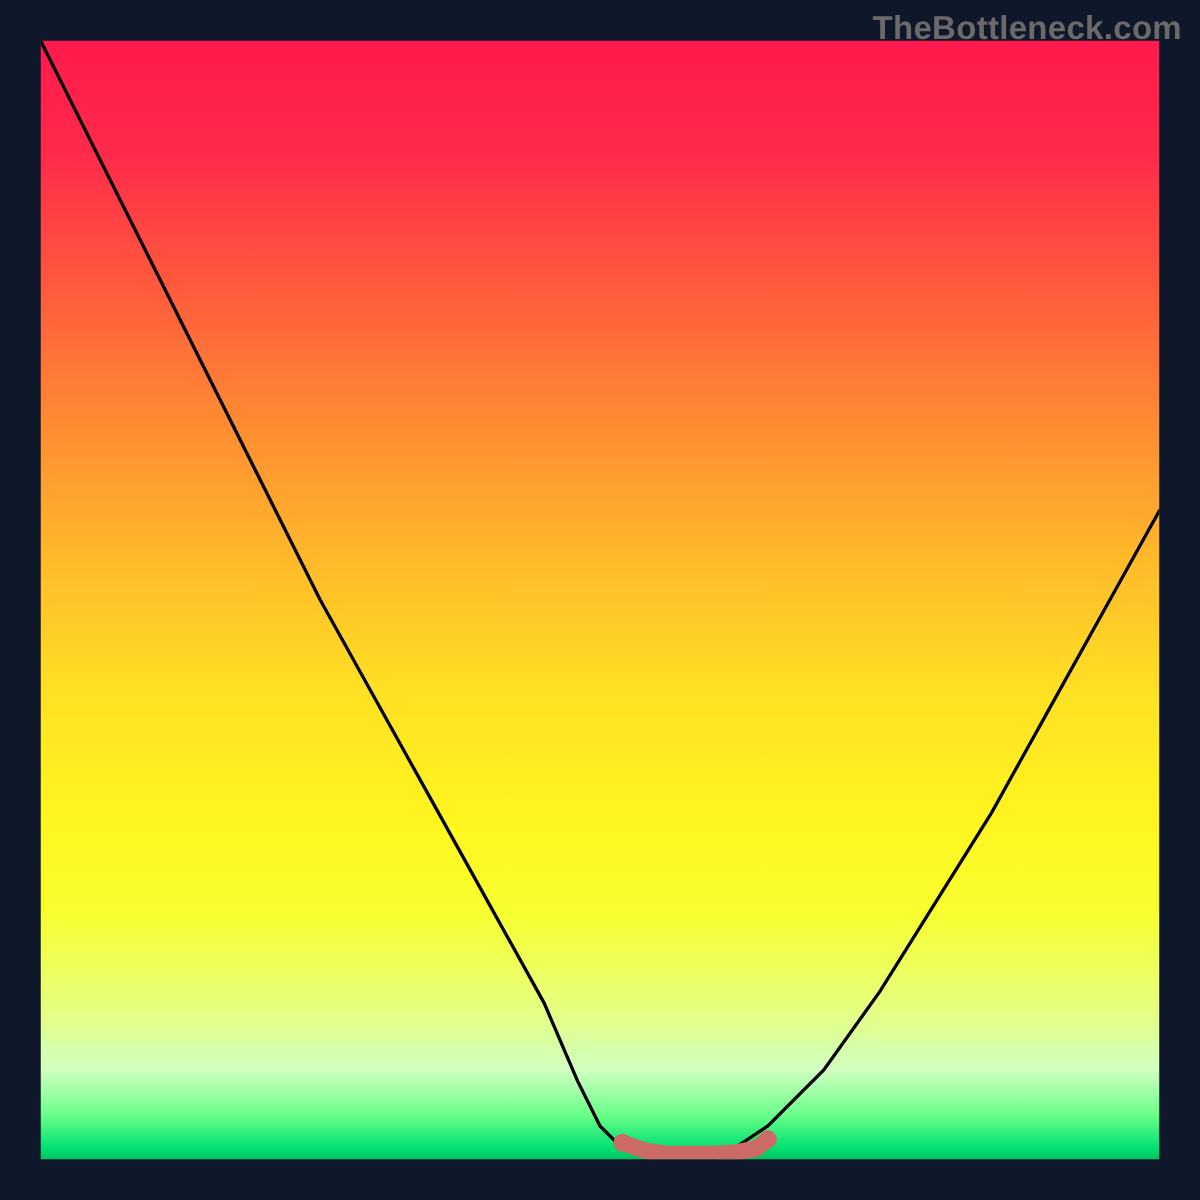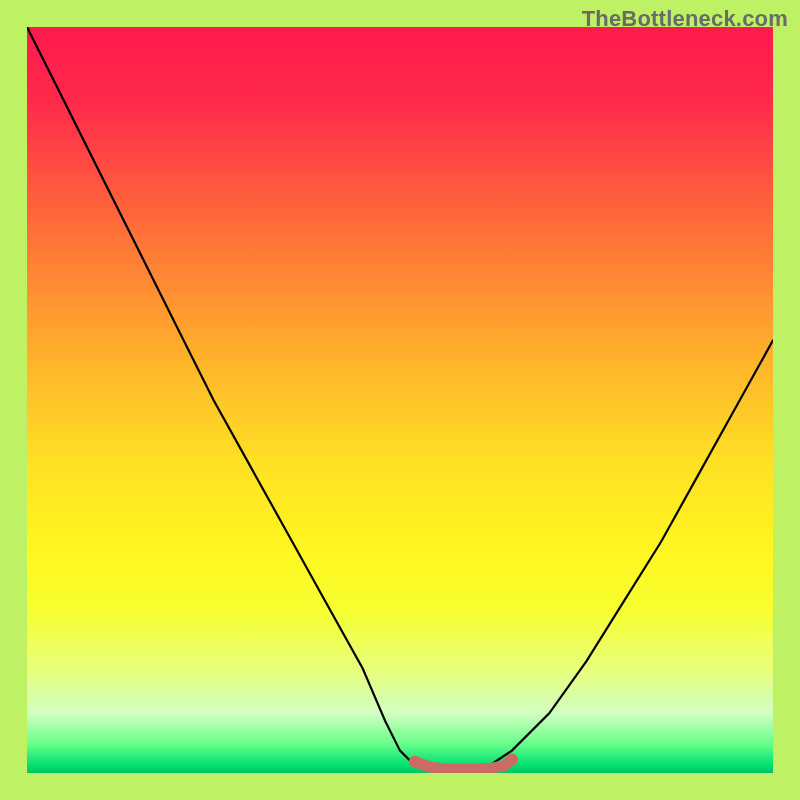--- a/index.html
+++ b/index.html
@@ -1,21 +1,21 @@
 <!DOCTYPE html>
 <html><head>
 <meta charset="utf-8">
 <style>
   * { margin: 0; padding: 0; box-sizing: border-box; }
   html, body { width: 800px; height: 800px; overflow: hidden; background: #000; }
   .frame {
     position: relative;
     width: 800px;
     height: 800px;
-    background: #bef264;
+    background: #0f172a;
   }
   .plot-area {
     position: absolute;
     left: 27px;
     top: 27px;
     width: 746px;
     height: 746px;
     overflow: hidden;
   }
   .gradient {

